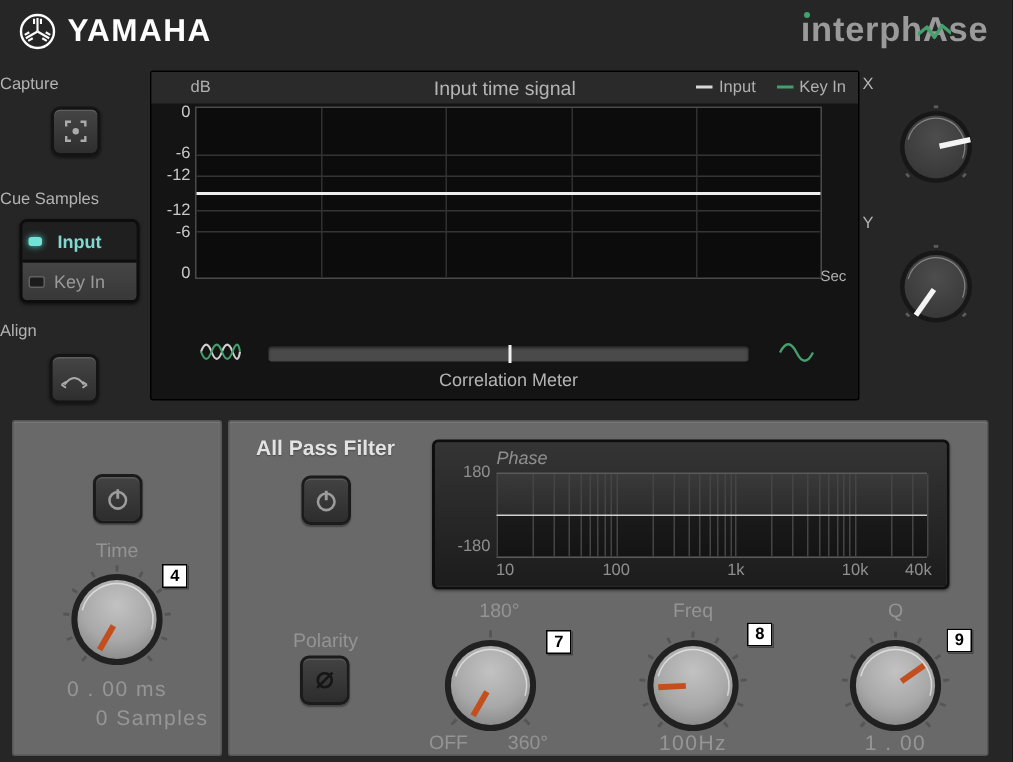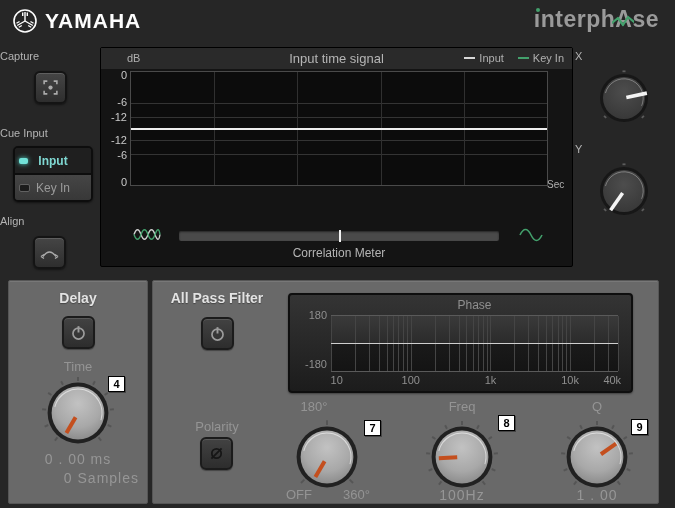--- a/index.html
+++ b/index.html
@@ -71,21 +71,21 @@
   
   .panel{background:#696969;border:1px solid #565656;border-radius:2px;
          box-shadow:inset 0 1px 0 rgba(255,255,255,.10);box-sizing:border-box;}
   .panel-title{font-weight:bold;font-size:14px;color:#e3e3e3;text-shadow:0 1px 1px rgba(0,0,0,.35);text-align:center;}
   .value{color:#969696;font-size:14px;letter-spacing:1px;}
   .knob-lab{color:#949494;font-size:13px;text-align:center;}
 
   
   .phase-box{left:135px;top:12px;width:345px;height:100px;background:linear-gradient(#343434,#1c1c1c);
              border:2px solid #0e0e0e;border-radius:4px;box-shadow:0 1px 2px rgba(0,0,0,.4);box-sizing:border-box;}
-  .phase-title{position:absolute;left:41px;top:3px;width:287px;text-align:center;font-size:12px;color:#8f8f8f;}
+  .phase-title{position:absolute;left:41px;top:3px;width:287px;font-size:12px;color:#8f8f8f;font-style:italic;}
   .phase-plot{position:absolute;left:41px;top:20px;width:287px;height:57px;
               background:linear-gradient(#3a3a3a,#2b2b2b 49%,#1a1a1a 51%,#141414);
               border-top:1px solid #5a5a5a;border-bottom:1px solid #5a5a5a;box-sizing:border-box;}
   .pgl{position:absolute;top:0;bottom:0;width:1px;background:#454545;}
   .phase-mid{position:absolute;left:0;right:0;top:calc(50% - 1px);height:1px;background:#cfcfcf;z-index:2;}
   .phase-ymax{position:absolute;left:6px;top:14px;width:31px;text-align:right;font-size:11px;color:#8f8f8f;}
   .phase-ymin{position:absolute;left:2px;top:63px;width:35px;text-align:right;font-size:11px;color:#8f8f8f;}
   .phase-xrow{position:absolute;left:41px;top:79px;width:287px;height:12px;}
   .phase-xlab{position:absolute;transform:translateX(-50%);font-size:11px;color:#8f8f8f;}
 
@@ -143,21 +143,21 @@
   </div>
 
   <div class="abs lbl" style="left:0;top:50px;width:100px;">Capture</div>
   <div class="abs sq-btn" style="left:34px;top:71px;">
     <svg width="17" height="17" viewBox="0 0 16 16">
       <path d="M2,5 V2 H5 M11,2 H14 V5 M14,11 V14 H11 M5,14 H2 V11" fill="none" stroke="#ababab" stroke-width="1.5"></path>
       <circle cx="8" cy="8" r="2" fill="#ababab"></circle>
     </svg>
   </div>
 
-  <div class="abs lbl" style="left:0;top:127px;width:100px;">Cue Input</div>
+  <div class="abs lbl" style="left:0;top:127px;width:100px;">Cue Samples</div>
   <div class="abs cue-group">
     <div class="cue-row active">
       <span class="led on"></span>
       <span class="txt-on">Input</span>
     </div>
     <div class="cue-row inactive">
       <span class="led off"></span>
       <span class="txt-off">Key In</span>
     </div>
   </div>
@@ -239,21 +239,20 @@
         <line x1="50.0" y1="4.0" x2="50.0" y2="7.0"></line>
         <line x1="82.5" y1="82.5" x2="80.4" y2="80.4"></line>
       </g>
     <circle cx="50" cy="50" r="40" fill="#171717"></circle>
     <circle cx="50" cy="50" r="35" fill="url(#faceDark)"></circle>
     <circle cx="50" cy="50" r="32" fill="none" stroke="rgba(255,255,255,.35)" stroke-width="1.4" stroke-dasharray="105 96" transform="rotate(-165 50 50)"></circle>
     <line x1="50" y1="46" x2="50" y2="11" stroke="#f4f4f4" stroke-width="6" transform="rotate(-145 50 50)"></line>
   </svg>
 
   <div class="abs panel" style="left:8px;top:280px;width:140px;height:224px;">
-    <div class="panel-title abs" style="left:0;top:9px;width:100%;">Delay</div>
     <div class="sq-btn abs" style="left:53px;top:35px;">
       <svg width="17" height="17" viewBox="0 0 16 16">
         <circle cx="8" cy="9" r="5.2" fill="none" stroke="#9c9c9c" stroke-width="1.6"></circle>
         <line x1="8" y1="2" x2="8" y2="8" stroke="#9c9c9c" stroke-width="1.8"></line>
       </svg>
     </div>
     <div class="knob-lab abs" style="left:0;top:78px;width:100%;">Time</div>
     <svg class="abs knob" style="left:29px;top:92px;" width="80" height="80" viewBox="0 0 100 100">
       <g class="tick-g">
           <line x1="21.1" y1="84.5" x2="24.3" y2="80.6"></line>
@@ -335,35 +334,35 @@
     </div>
 
     <div class="knob-lab abs" style="left:0;top:138px;width:128px;">Polarity</div>
     <div class="sq-btn abs" style="left:47px;top:156px;">
       <svg width="17" height="17" viewBox="0 0 16 16">
         <circle cx="8" cy="8" r="4.4" fill="none" stroke="#161616" stroke-width="1.7"></circle>
         <line x1="3.2" y1="12.8" x2="12.8" y2="3.2" stroke="#161616" stroke-width="1.7"></line>
       </svg>
     </div>
 
-    <div class="knob-lab abs" style="left:125px;top:118px;width:72px;">180°</div>
+    <div class="knob-lab abs" style="left:144px;top:118px;width:72px;">180°</div>
     <svg class="abs knob" style="left:134px;top:136px;" width="80" height="80" viewBox="0 0 100 100">
       <g class="tick-g">
           <line x1="17.5" y1="82.5" x2="21.7" y2="78.3"></line>
           <line x1="50.0" y1="4.0" x2="50.0" y2="10.0"></line>
           <line x1="82.5" y1="82.5" x2="78.3" y2="78.3"></line>
         </g>
       <circle cx="50" cy="50" r="38" fill="#212121"></circle>
       <circle cx="50" cy="50" r="33" fill="url(#faceSilver)"></circle>
       <circle cx="50" cy="50" r="30" fill="none" stroke="rgba(255,255,255,.55)" stroke-width="1.3" stroke-dasharray="95 94" transform="rotate(-165 50 50)"></circle>
       <line x1="50" y1="44" x2="50" y2="21" stroke="#c44f1e" stroke-width="5" transform="rotate(-150 50 50)"></line>
     </svg>
     <div class="badge abs" style="left:211px;top:139px;">7</div>
     <div class="knob-lab abs" style="left:129px;top:206px;width:34px;">OFF</div>
-    <div class="knob-lab abs" style="left:181px;top:206px;width:36px;text-align:right;">360°</div>
+    <div class="knob-lab abs" style="left:181px;top:206px;width:36px;">360°</div>
 
     <div class="knob-lab abs" style="left:273px;top:118px;width:72px;">Freq</div>
     <svg class="abs knob" style="left:269px;top:136px;" width="80" height="80" viewBox="0 0 100 100">
       <g class="tick-g">
           <line x1="21.1" y1="84.5" x2="24.3" y2="80.6"></line>
           <line x1="8.3" y1="66.9" x2="12.9" y2="65.0"></line>
           <line x1="5.2" y1="45.3" x2="10.2" y2="45.8"></line>
           <line x1="12.7" y1="24.8" x2="16.8" y2="27.6"></line>
           <line x1="28.9" y1="10.3" x2="31.2" y2="14.7"></line>
           <line x1="50.0" y1="5.0" x2="50.0" y2="10.0"></line>

